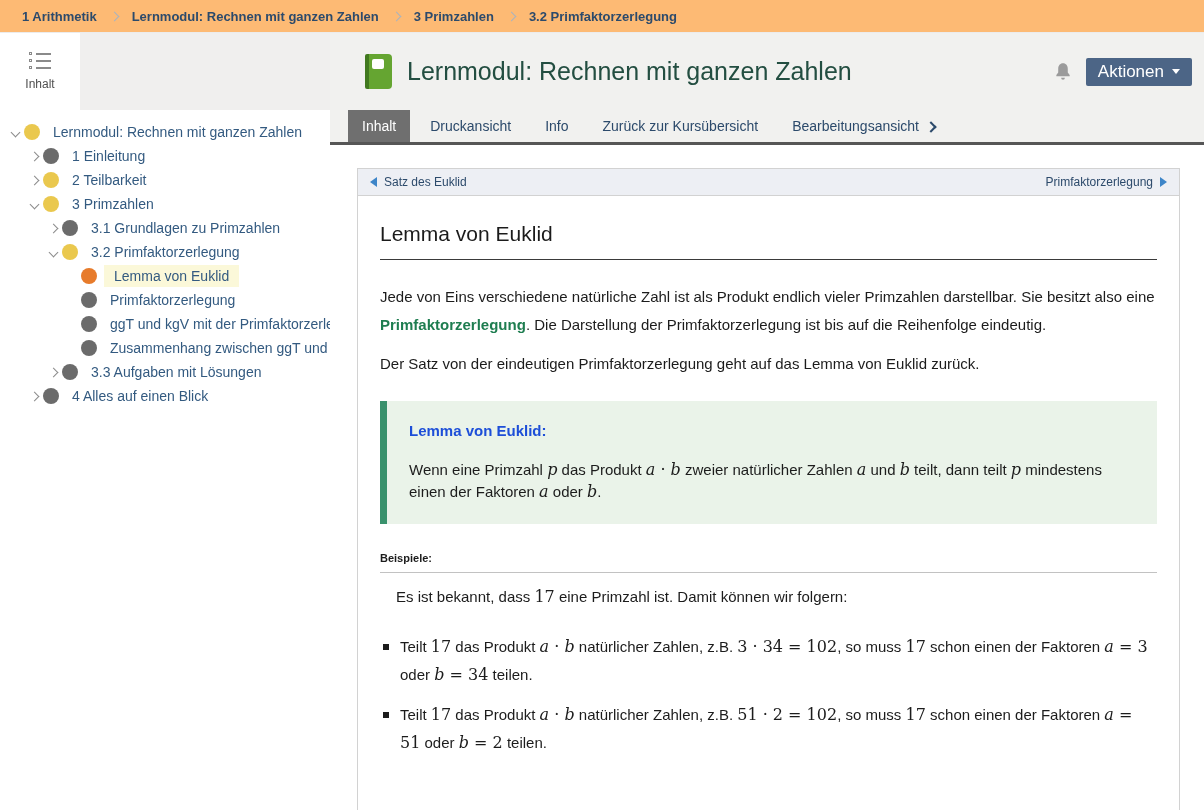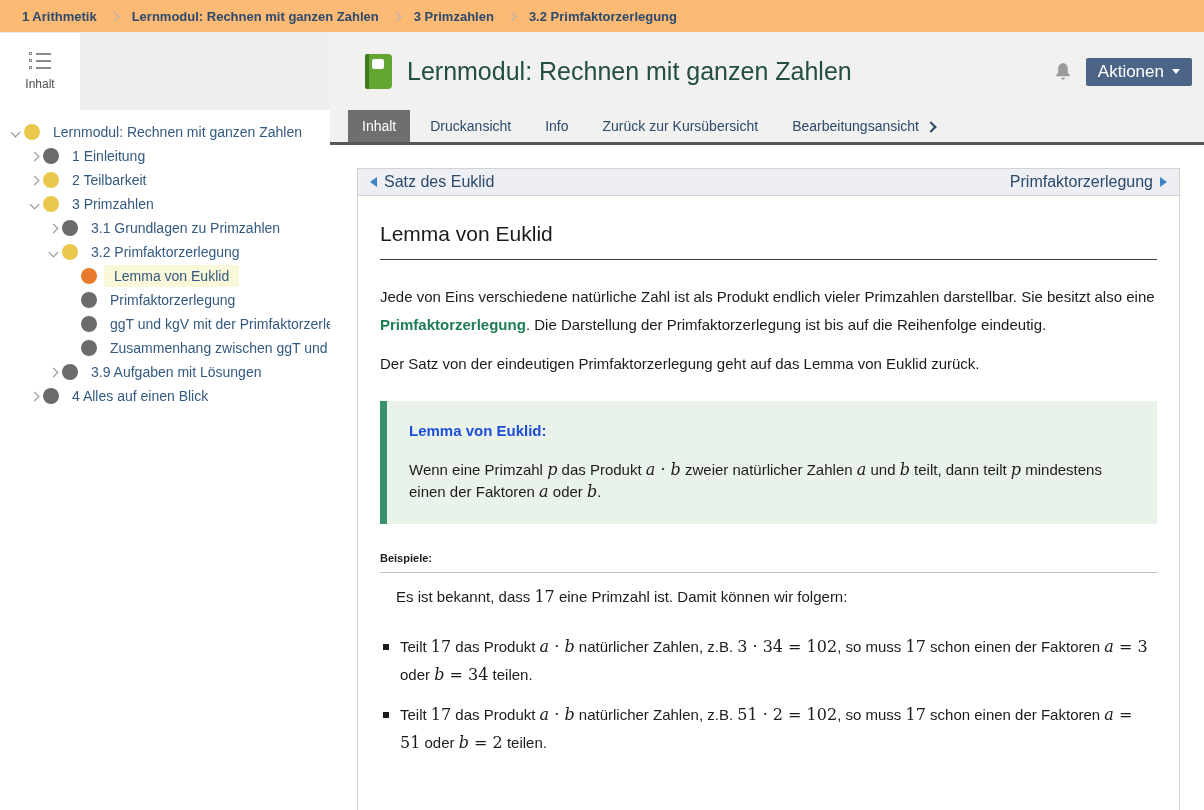--- a/index.html
+++ b/index.html
@@ -61,21 +61,21 @@
   .tab { font-size:14px; color:#2c4a6b; padding:8px 14px; cursor:pointer; white-space:nowrap;
          display:flex; align-items:center; gap:8px; margin-right:6px; }
   .tab.active { background:#6f6f6f; color:#fff; }
   .tab .chev { color:#2c4a6b; width:8px; height:8px; border-width:2px; margin-top:1px; }
 
   
   .content-area { flex:1; background:#fff; padding:23px 24px 0 27px; overflow:hidden; }
   .card { border:1px solid #d2d2d2; border-bottom:none; background:#fff; height:100%; }
   .pager { height:27px; background:#edeff4; border-bottom:1px solid #d2d2d2;
            display:flex; align-items:center; justify-content:space-between; padding:0 12px; }
-  .pager-link { font-size:16px; color:#2c4a6b; display:flex; align-items:center; gap:7px; cursor:pointer; }
+  .pager-link { font-size:12px; color:#2c4a6b; display:flex; align-items:center; gap:7px; cursor:pointer; }
   .tri-left  { width:0; height:0; border-top:5px solid transparent; border-bottom:5px solid transparent;
                border-right:7px solid #3d85c8; }
   .tri-right { width:0; height:0; border-top:5px solid transparent; border-bottom:5px solid transparent;
                border-left:7px solid #3d85c8; }
 
   .card-body { padding:26px 22px 0 22px; color:#1c1c1c; }
   .page-heading { font-size:21px; font-weight:400; color:#1b1b1b;
                   border-bottom:1px solid #3a3a3a; padding-bottom:13px; margin-bottom:23px; }
   .para { font-size:15px; line-height:28px; margin-bottom:11px; }
   .glossary-link { color:#1e7d50; font-weight:bold; cursor:pointer; }
@@ -193,21 +193,21 @@
         <div class="tree-row" style="padding-left: 63px;">
           <span class="tree-chevron"></span>
           <span class="tree-dot dot-gray"></span>
           <span class="tree-label">Zusammenhang zwischen ggT und kgV</span>
         </div>
         <div class="tree-row" style="padding-left: 44px;">
           <span class="tree-chevron">
             <span class="chev right"></span>
           </span>
           <span class="tree-dot dot-gray"></span>
-          <span class="tree-label">3.9 Aufgaben mit Lösungen</span>
+          <span class="tree-label">3.3 Aufgaben mit Lösungen</span>
         </div>
         <div class="tree-row" style="padding-left: 25px;">
           <span class="tree-chevron">
             <span class="chev right"></span>
           </span>
           <span class="tree-dot dot-gray"></span>
           <span class="tree-label">4 Alles auf einen Blick</span>
         </div>
       </div>
   </div>

